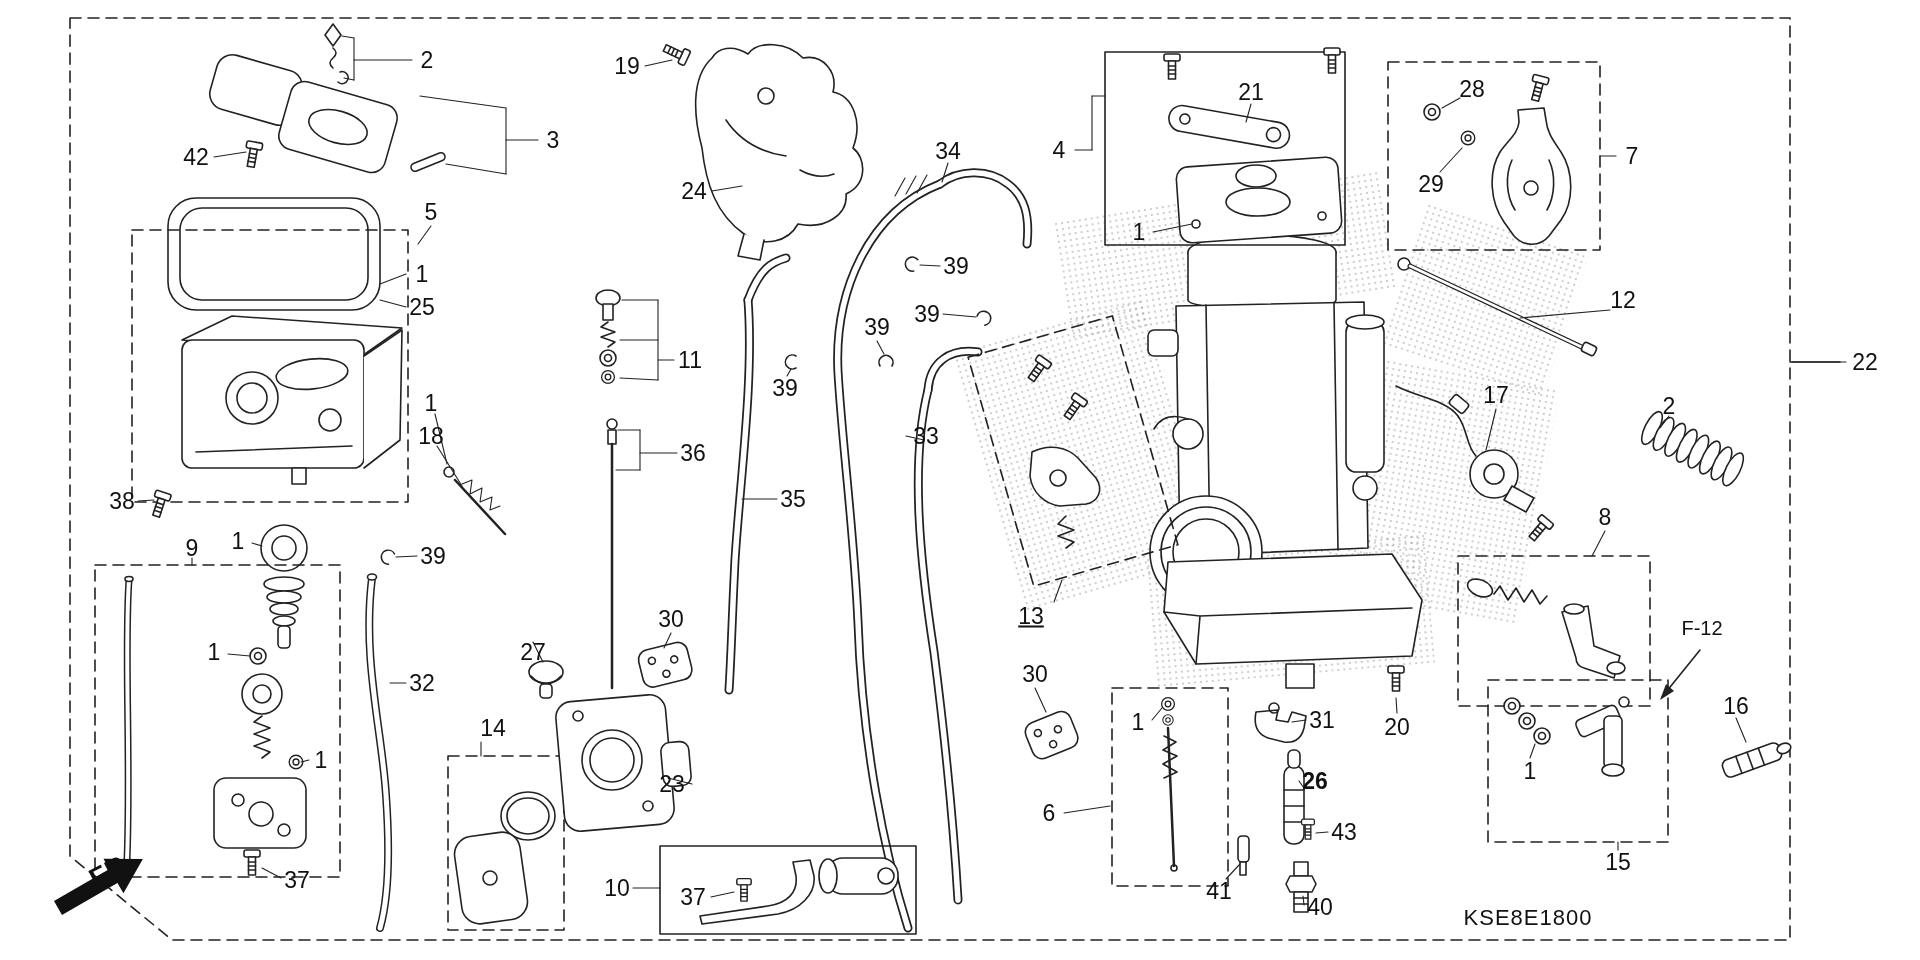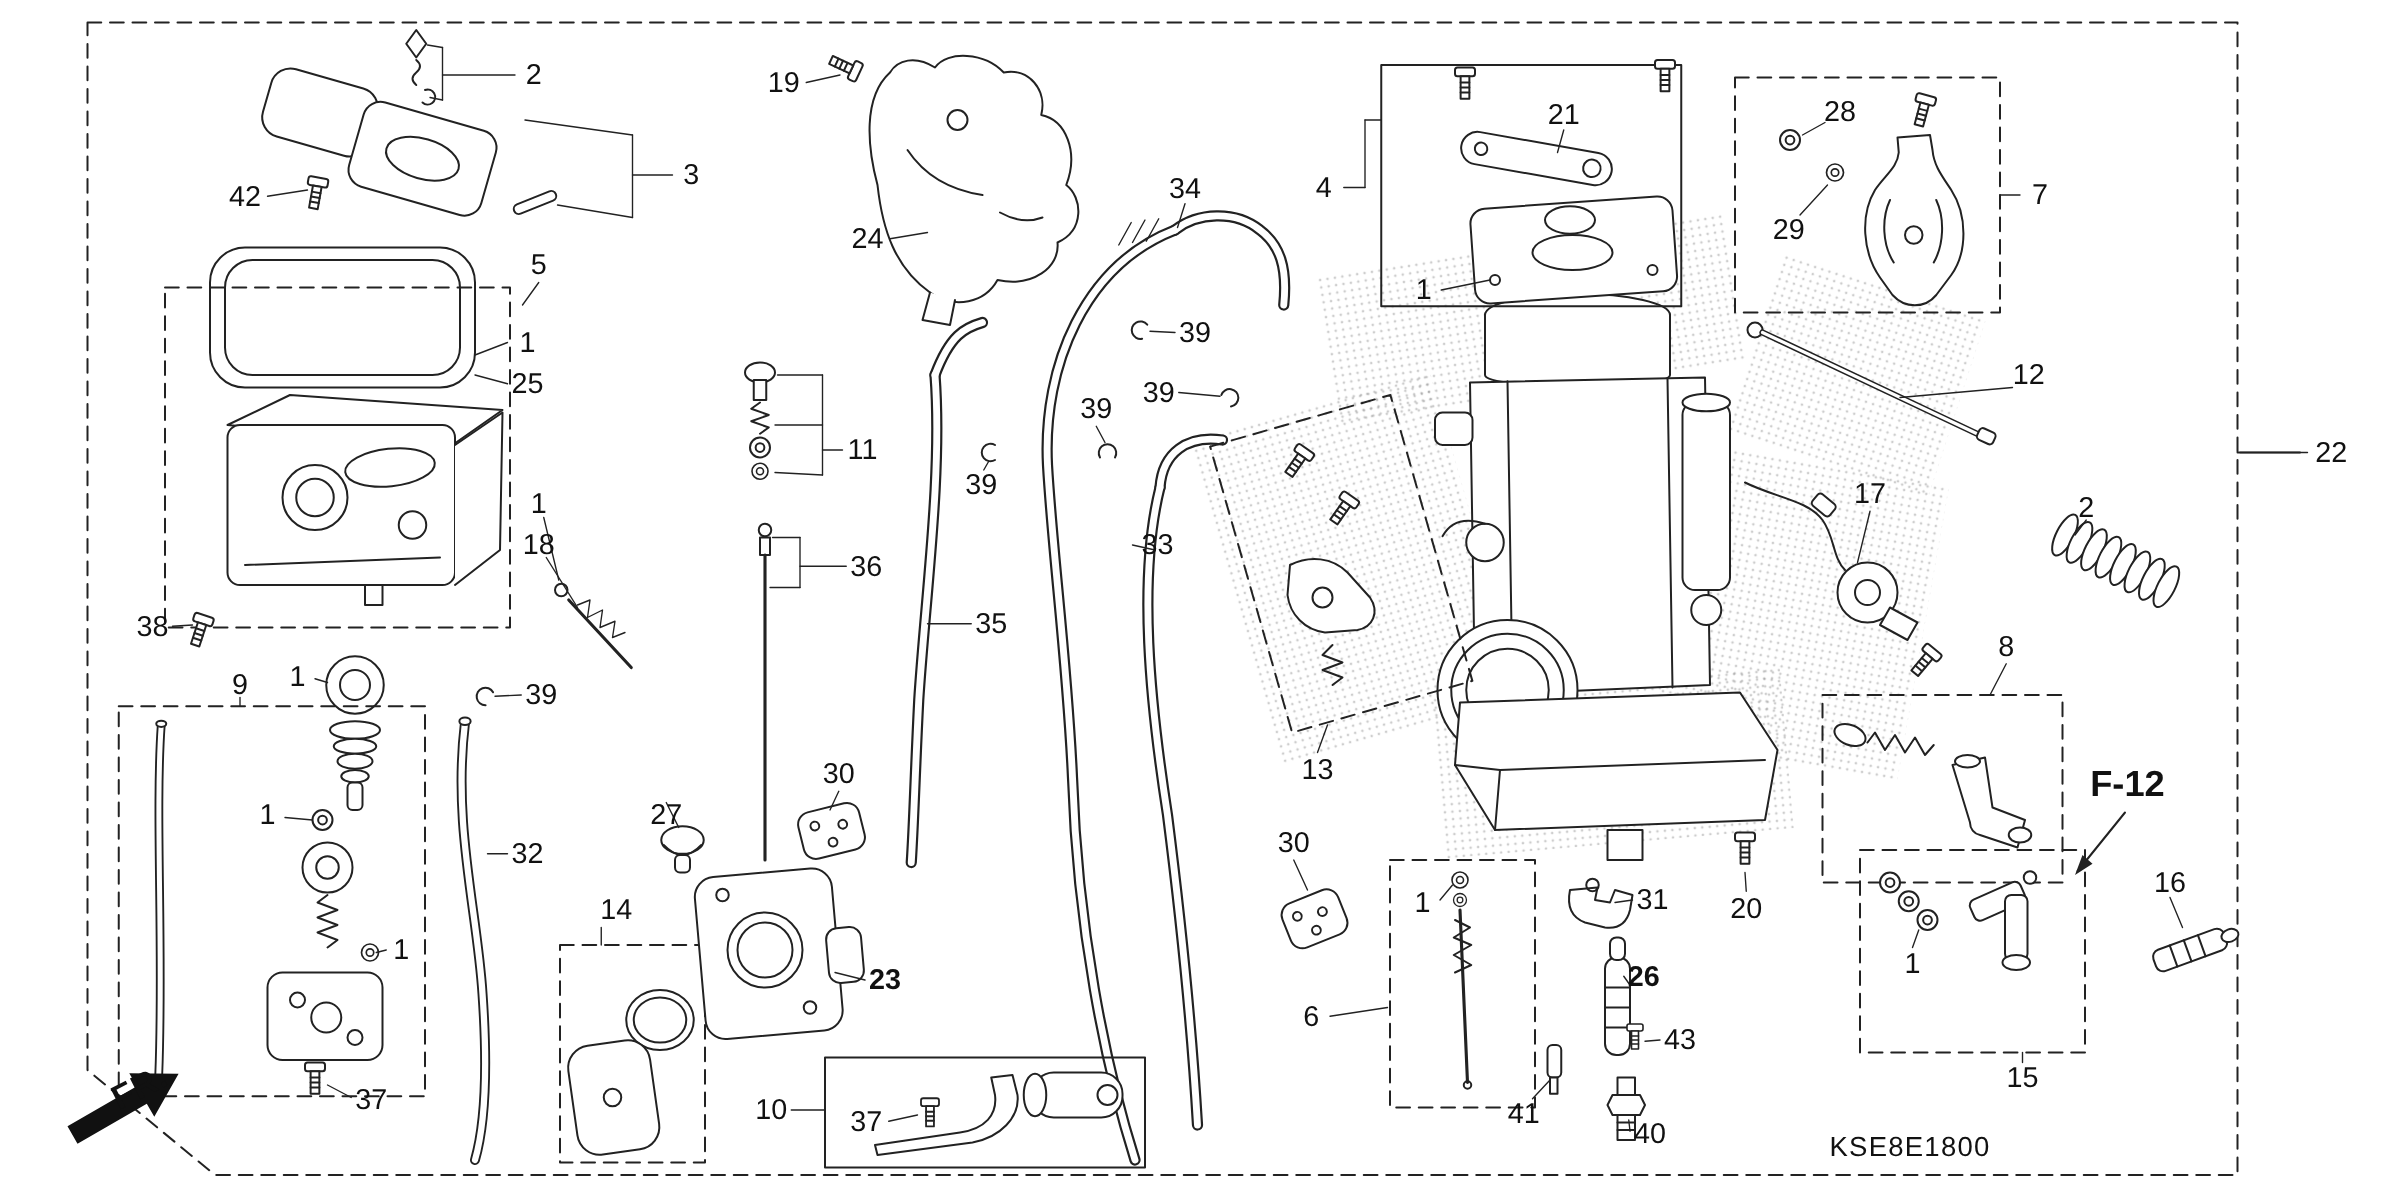--- a/index.html
+++ b/index.html
@@ -6,21 +6,21 @@
   .stage{position:relative;width:1920px;height:960px;background:#ffffff;
          font-family:"Liberation Sans",sans-serif;color:#111;overflow:hidden}
   svg.art{position:absolute;left:0;top:0;width:1920px;height:960px;
           stroke:#222;fill:none;stroke-width:1.6;stroke-linecap:round;stroke-linejoin:round}
   .dash{stroke-dasharray:11 7}
   .tube-b{stroke-width:9;fill:none}
   .tube-w{stroke:#fff;stroke-width:5.5;fill:none}
   .thin{stroke-width:1.1}
   .callout-layer{position:absolute;left:0;top:0;width:1920px;height:960px;pointer-events:none}
   .callout{position:absolute;transform:translate(-50%,-50%);font-size:23px;line-height:1;white-space:nowrap}
-  .figref{font-weight:bold;font-size:29px}
+  .figref{font-weight:normal;font-size:20px}
   .fr-label{position:absolute;left:112px;top:870px;transform:translate(-50%,-50%) rotate(-27deg);
             font-weight:bold;font-size:27px;letter-spacing:1px}
   .diagram-code{position:absolute;left:1528px;top:918px;transform:translate(-50%,-50%);
                 font-size:22px;letter-spacing:1px}
   .stipple{position:absolute;background-image:radial-gradient(circle,#8a8a8a 1px,transparent 1.25px);
            background-size:6px 6px;opacity:.42;pointer-events:none}
 </style>
 </head>
 <body>
 
@@ -548,29 +548,29 @@
       <div class="callout" style="left: 693px; top: 453px;">36</div>
       <div class="callout" style="left: 793px; top: 499px;">35</div>
       <div class="callout" style="left: 926px; top: 436px;">33</div>
       <div class="callout" style="left: 431px; top: 403px;">1</div>
       <div class="callout" style="left: 431px; top: 436px;">18</div>
       <div class="callout" style="left: 122px; top: 501px;">38</div>
       <div class="callout" style="left: 192px; top: 548px;">9</div>
       <div class="callout" style="left: 238px; top: 541px;">1</div>
       <div class="callout" style="left: 433px; top: 556px;">39</div>
       <div class="callout" style="left: 1496px; top: 395px;">17</div>
-      <div class="callout" style="left: 1054px; top: 616px;">13</div>
+      <div class="callout" style="left: 1031px; top: 616px; text-decoration: underline;">13</div>
       <div class="callout" style="left: 1605px; top: 517px;">8</div>
       <div class="callout figref" style="left: 1702px; top: 628px;">F-12</div>
       <div class="callout" style="left: 533px; top: 652px;">27</div>
       <div class="callout" style="left: 671px; top: 619px;">30</div>
       <div class="callout" style="left: 422px; top: 683px;">32</div>
       <div class="callout" style="left: 214px; top: 652px;">1</div>
       <div class="callout" style="left: 481px; top: 728px; margin-left: 12px;">14</div>
-      <div class="callout" style="left: 708px; top: 784px; font-weight: bold;">23</div>
+      <div class="callout" style="left: 672px; top: 784px;">23</div>
       <div class="callout" style="left: 321px; top: 760px;">1</div>
       <div class="callout" style="left: 1035px; top: 674px;">30</div>
       <div class="callout" style="left: 1138px; top: 722px;">1</div>
       <div class="callout" style="left: 1322px; top: 720px;">31</div>
       <div class="callout" style="left: 1397px; top: 727px;">20</div>
       <div class="callout" style="left: 1315px; top: 781px; font-weight: bold;">26</div>
       <div class="callout" style="left: 1049px; top: 813px;">6</div>
       <div class="callout" style="left: 1344px; top: 832px;">43</div>
       <div class="callout" style="left: 1736px; top: 706px;">16</div>
       <div class="callout" style="left: 1530px; top: 771px;">1</div>

